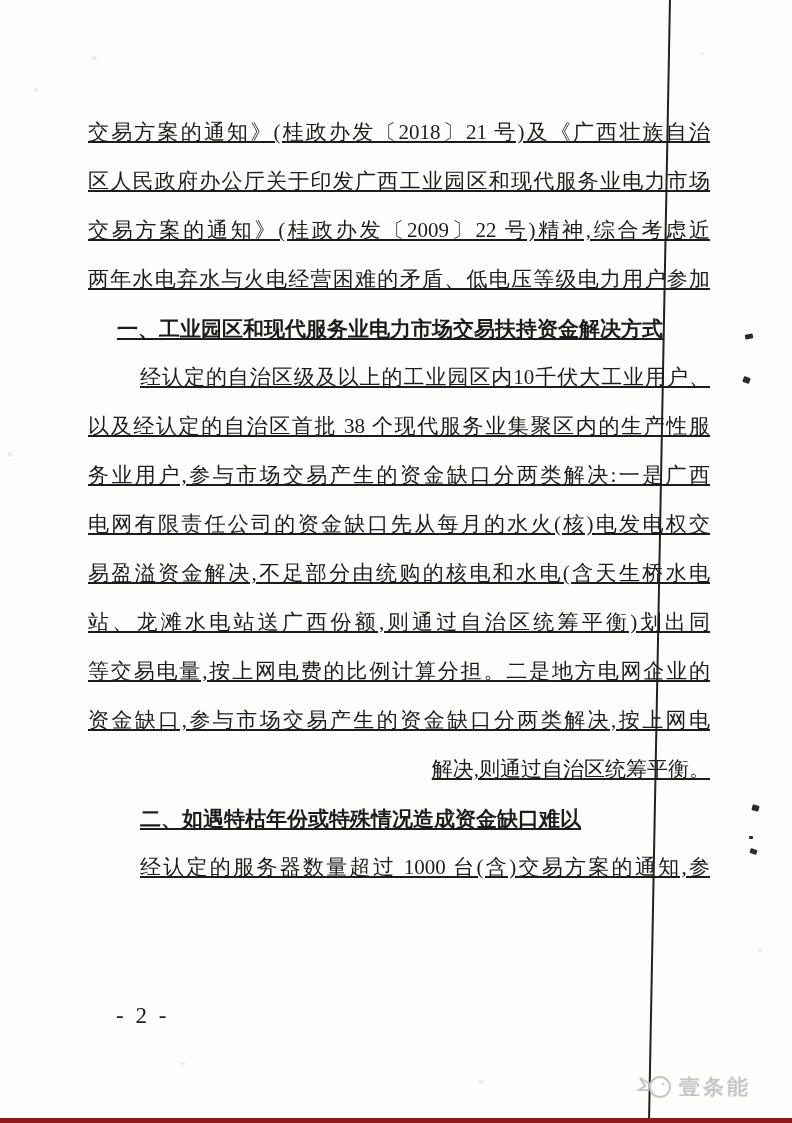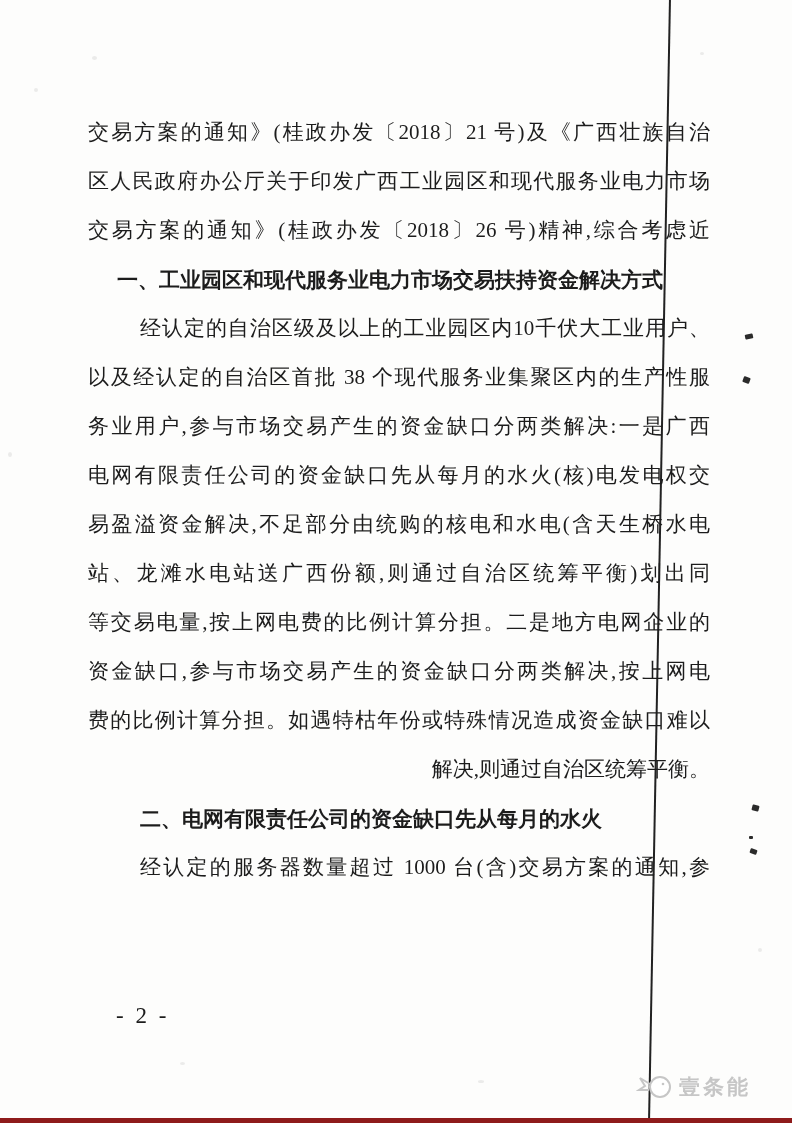--- a/index.html
+++ b/index.html
@@ -6,21 +6,21 @@
   body{
     width:792px;height:1123px;position:relative;overflow:hidden;
     background:#fdfdfc;
     font-family:"Liberation Serif","DejaVu Serif",serif;
   }
   
   .textblock{
     position:absolute;left:88px;top:108px;width:622px;
     color:#1c1c1c;font-size:21px;line-height:49px;
   }
-  .line{height:49px;white-space:normal;}
+  .line{height:49px;white-space:normal;text-decoration:underline;}
   .j{text-align:justify;text-align-last:justify;}
   .jind{text-align:justify;text-align-last:justify;padding-left:52px;}
   .leftline{text-align:right;}
   .h1{font-family:"Liberation Sans","DejaVu Sans",sans-serif;font-weight:bold;padding-left:29px;letter-spacing:0px;}
   .h2{font-family:"Liberation Sans","DejaVu Sans",sans-serif;font-weight:bold;padding-left:52px;letter-spacing:0px;}
   
   .pagenum{
     position:absolute;left:116px;top:1003px;
     font-size:23px;color:#1c1c1c;letter-spacing:3px;
   }
@@ -62,33 +62,33 @@
   }
 </style>
 </head>
 <body>
 
 <div class="fold-line"></div>
 
 <div class="textblock">
   <div class="line j">交易方案的通知》(桂政办发〔2018〕21 号)及《广西壮族自治</div>
   <div class="line j">区人民政府办公厅关于印发广西工业园区和现代服务业电力市场</div>
-  <div class="line j">交易方案的通知》(桂政办发〔2018〕26 号)精神,综合考虑近</div>
+  <div class="line j">交易方案的通知》(桂政办发〔2009〕22 号)精神,综合考虑近</div>
+  <div class="line j">两年水电弃水与火电经营困难的矛盾、低电压等级电力用户参加</div>
   <div class="line h1">一、工业园区和现代服务业电力市场交易扶持资金解决方式</div>
   <div class="line jind">经认定的自治区级及以上的工业园区内10千伏大工业用户、</div>
   <div class="line j">以及经认定的自治区首批 38 个现代服务业集聚区内的生产性服</div>
   <div class="line j">务业用户,参与市场交易产生的资金缺口分两类解决:一是广西</div>
   <div class="line j">电网有限责任公司的资金缺口先从每月的水火(核)电发电权交</div>
   <div class="line j">易盈溢资金解决,不足部分由统购的核电和水电(含天生桥水电</div>
   <div class="line j">站、龙滩水电站送广西份额,则通过自治区统筹平衡)划出同</div>
   <div class="line j">等交易电量,按上网电费的比例计算分担。二是地方电网企业的</div>
   <div class="line j">资金缺口,参与市场交易产生的资金缺口分两类解决,按上网电</div>
-  <div class="line j">费的比例计算分担。如遇特枯年份或特殊情况造成资金缺口难以</div>
   <div class="line leftline">解决,则通过自治区统筹平衡。</div>
-  <div class="line h2">二、电网有限责任公司的资金缺口先从每月的水火</div>
+  <div class="line h2">二、如遇特枯年份或特殊情况造成资金缺口难以</div>
   <div class="line jind">经认定的服务器数量超过 1000 台(含)交易方案的通知,参</div>
 </div>
 
 <div class="pagenum">- 2 -</div>
 
 <div class="pen m1"></div>
 <div class="pen m2"></div>
 <div class="pen m3"></div>
 <div class="pen m4"></div>
 <div class="pen m5"></div>

